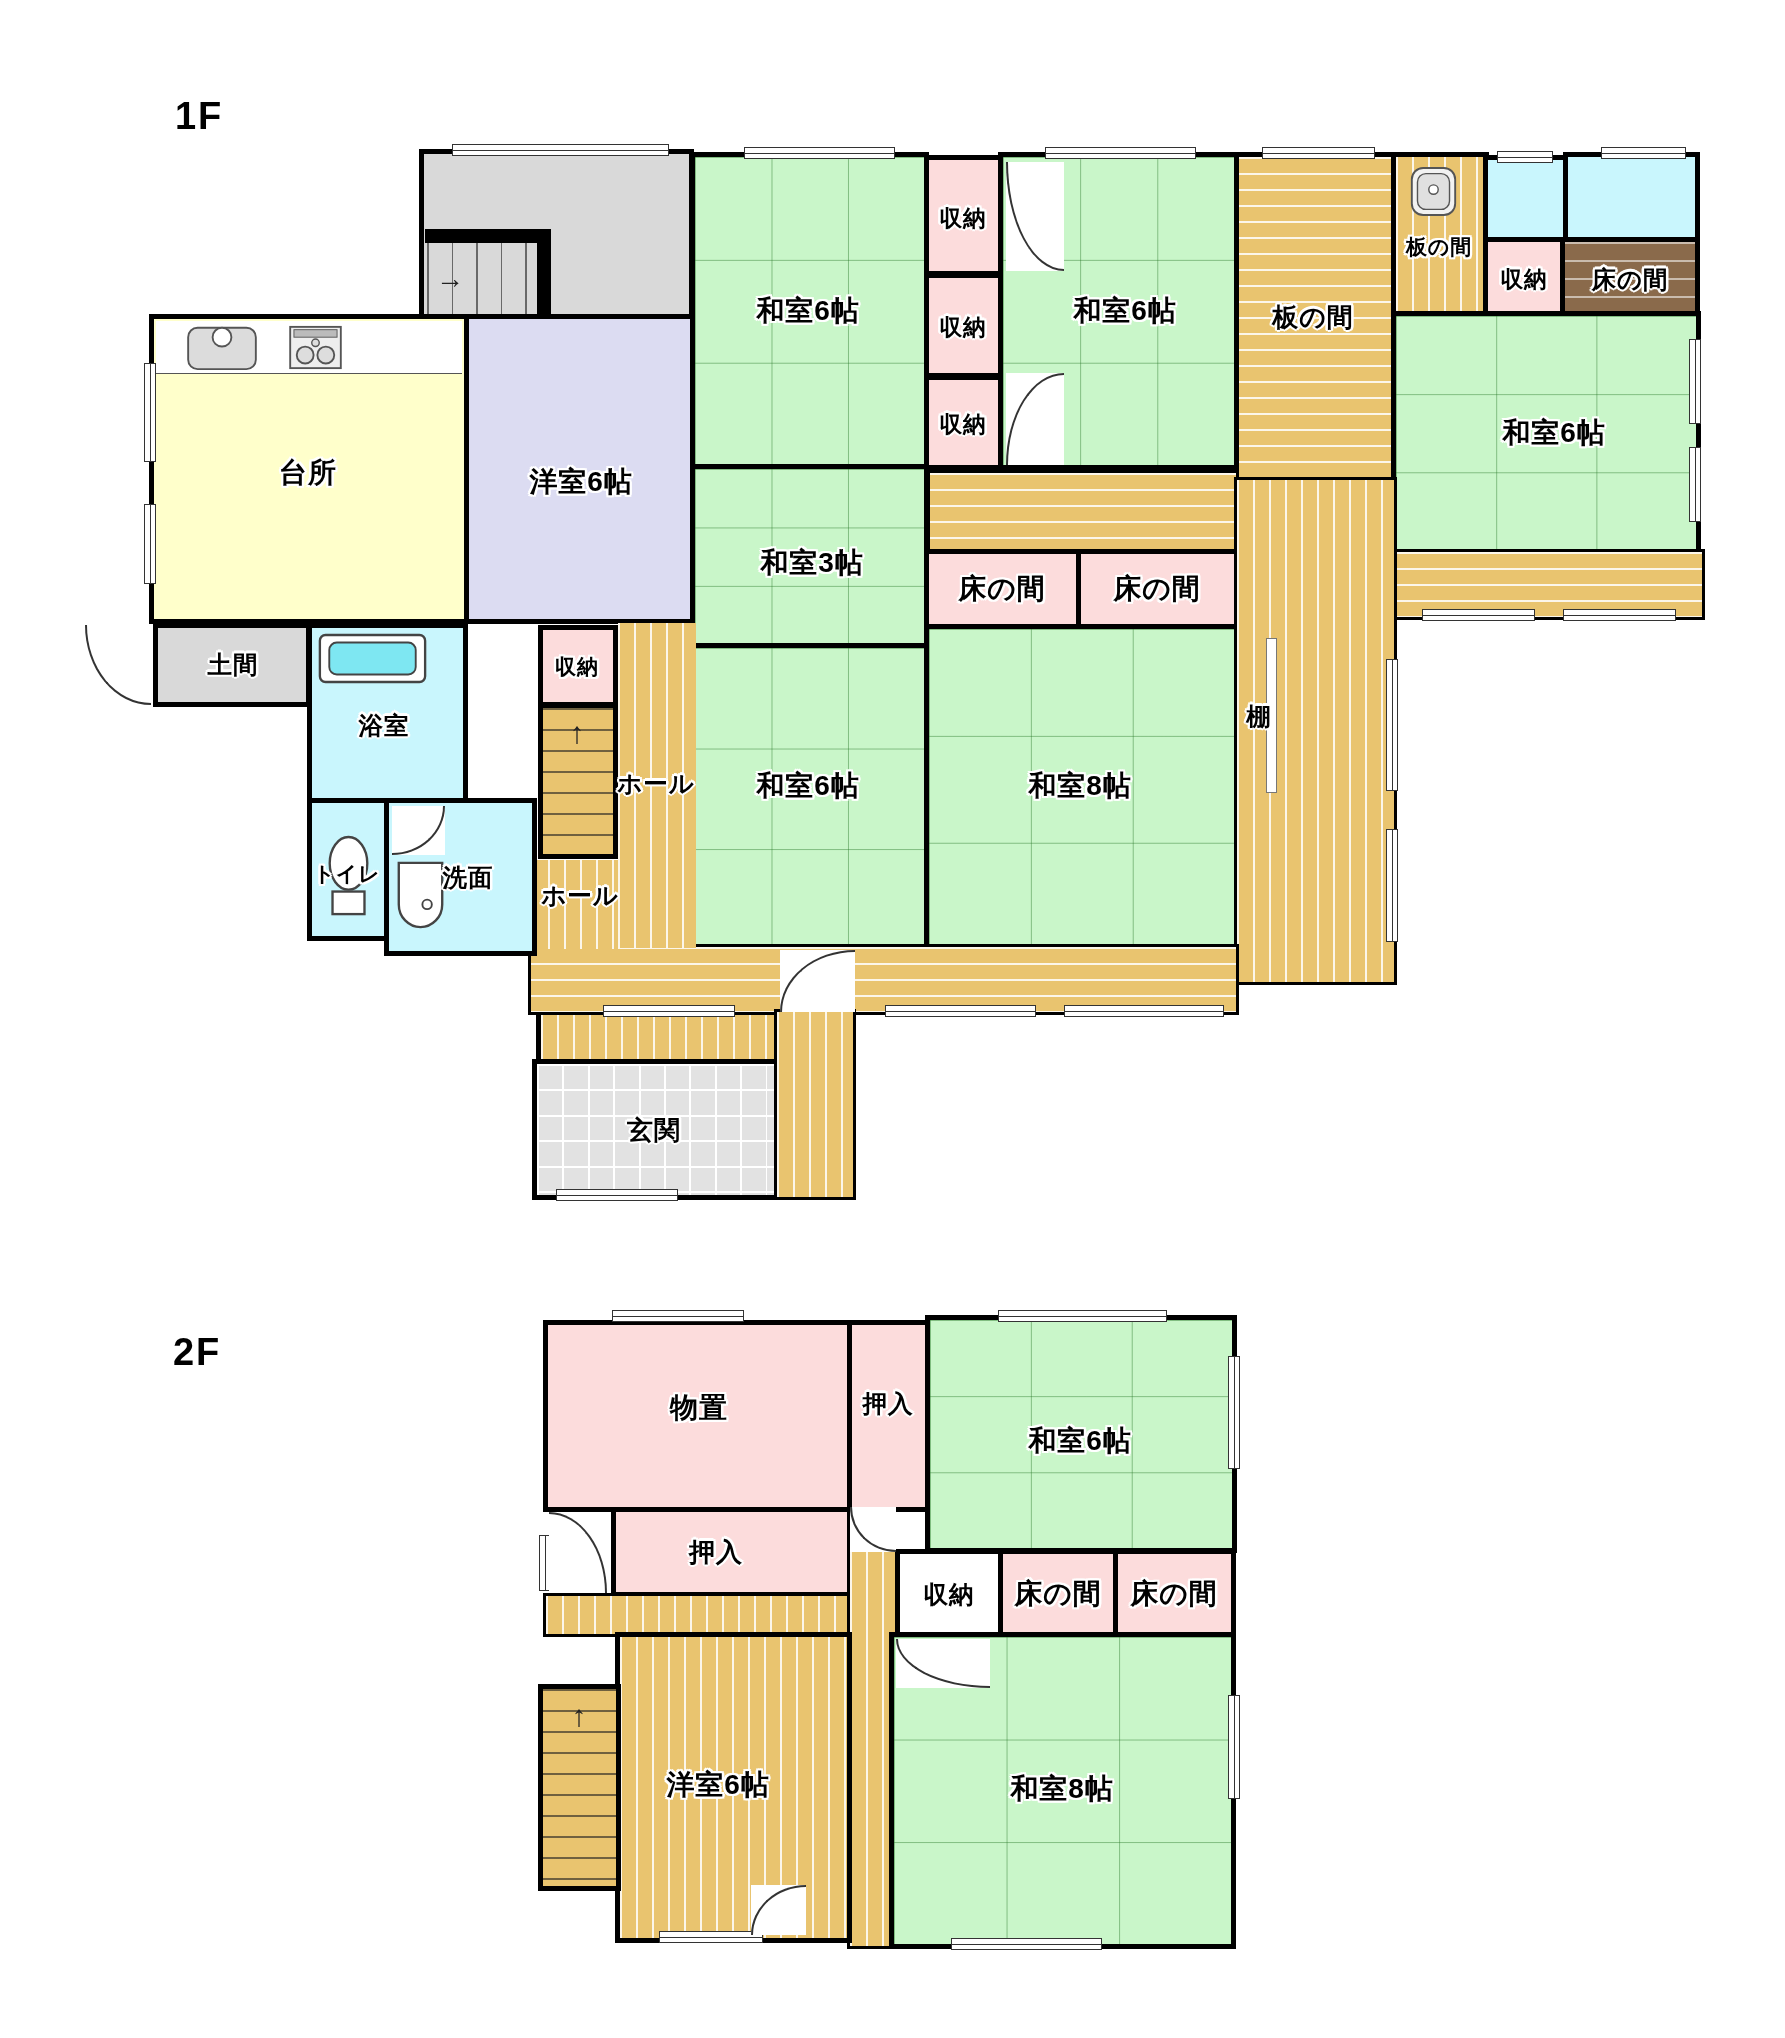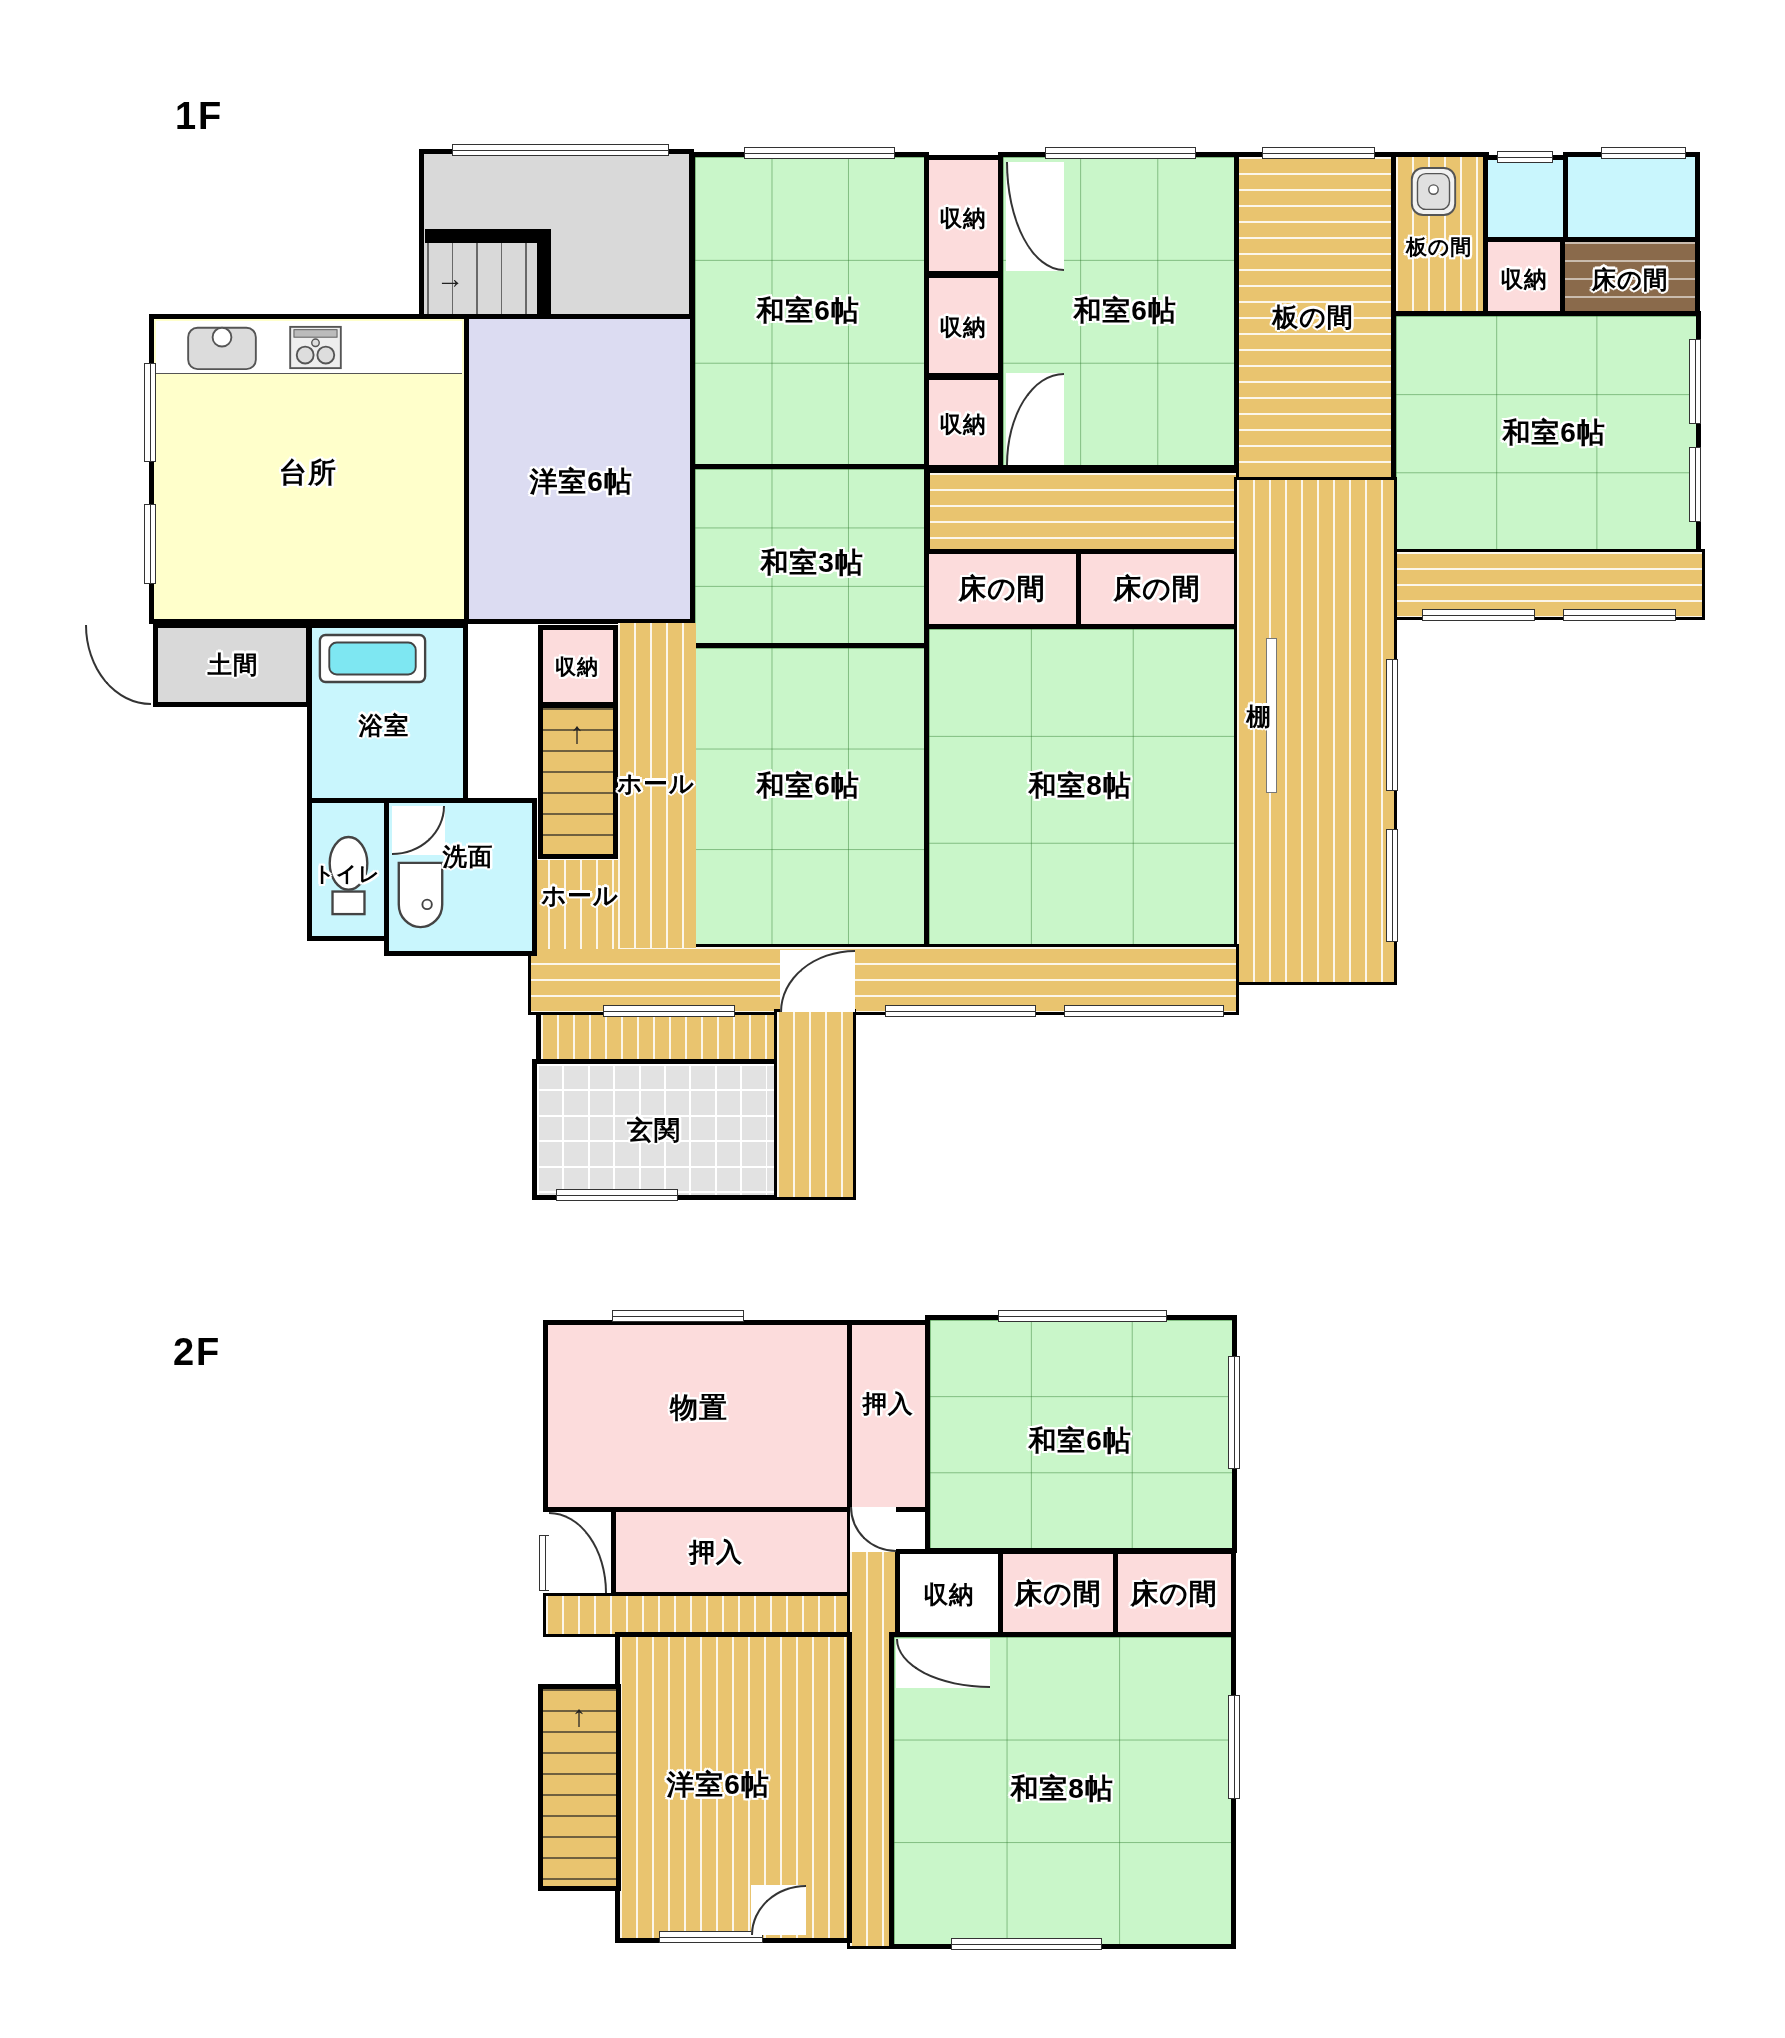--- a/index.html
+++ b/index.html
@@ -188,21 +188,21 @@
   <div class="lbl f22" style="left:347px;top:874px">トイレ</div>
 
   <div class="room cyan" style="left:384px;top:798px;width:153px;height:158px"></div>
   <div class="door h-tl" style="left:392px;top:806px;width:53px;height:49px"></div>
   <div class="icon" style="left:395px;top:859px">
     <svg width="51" height="70" viewBox="0 0 54 74">
         <path d="M4 4 h46 v44 a23 24 0 0 1 -46 0 Z" fill="#fff" stroke="#444" stroke-width="2.5"></path>
         <circle cx="34" cy="48" r="5" fill="#fff" stroke="#444" stroke-width="2"></circle>
       </svg>
   </div>
-  <div class="lbl f26" style="left:468px;top:856px">洗面</div>
+  <div class="lbl f26" style="left:468px;top:877px">洗面</div>
 
   <div class="area wood-v noborder" style="left:536px;top:1015px;width:240px;height:50px;border-left:5.6px solid #000;box-sizing:border-box"></div>
   <div class="room tile" style="left:532px;top:1059px;width:248px;height:141px"></div>
   <div class="lbl f28" style="left:654px;top:1130px">玄関</div>
   <div class="room thin wood-v" style="left:774px;top:1009px;width:82px;height:191px"></div>
   <div class="door h-br" style="left:780px;top:950px;width:75px;height:62px"></div>
 
   <div class="win" style="left:452px;top:144px;width:217px;height:12.2px"></div>
   <div class="win" style="left:744px;top:147px;width:151px;height:12.2px"></div>
   <div class="win" style="left:1045px;top:147px;width:151px;height:12.2px"></div>

